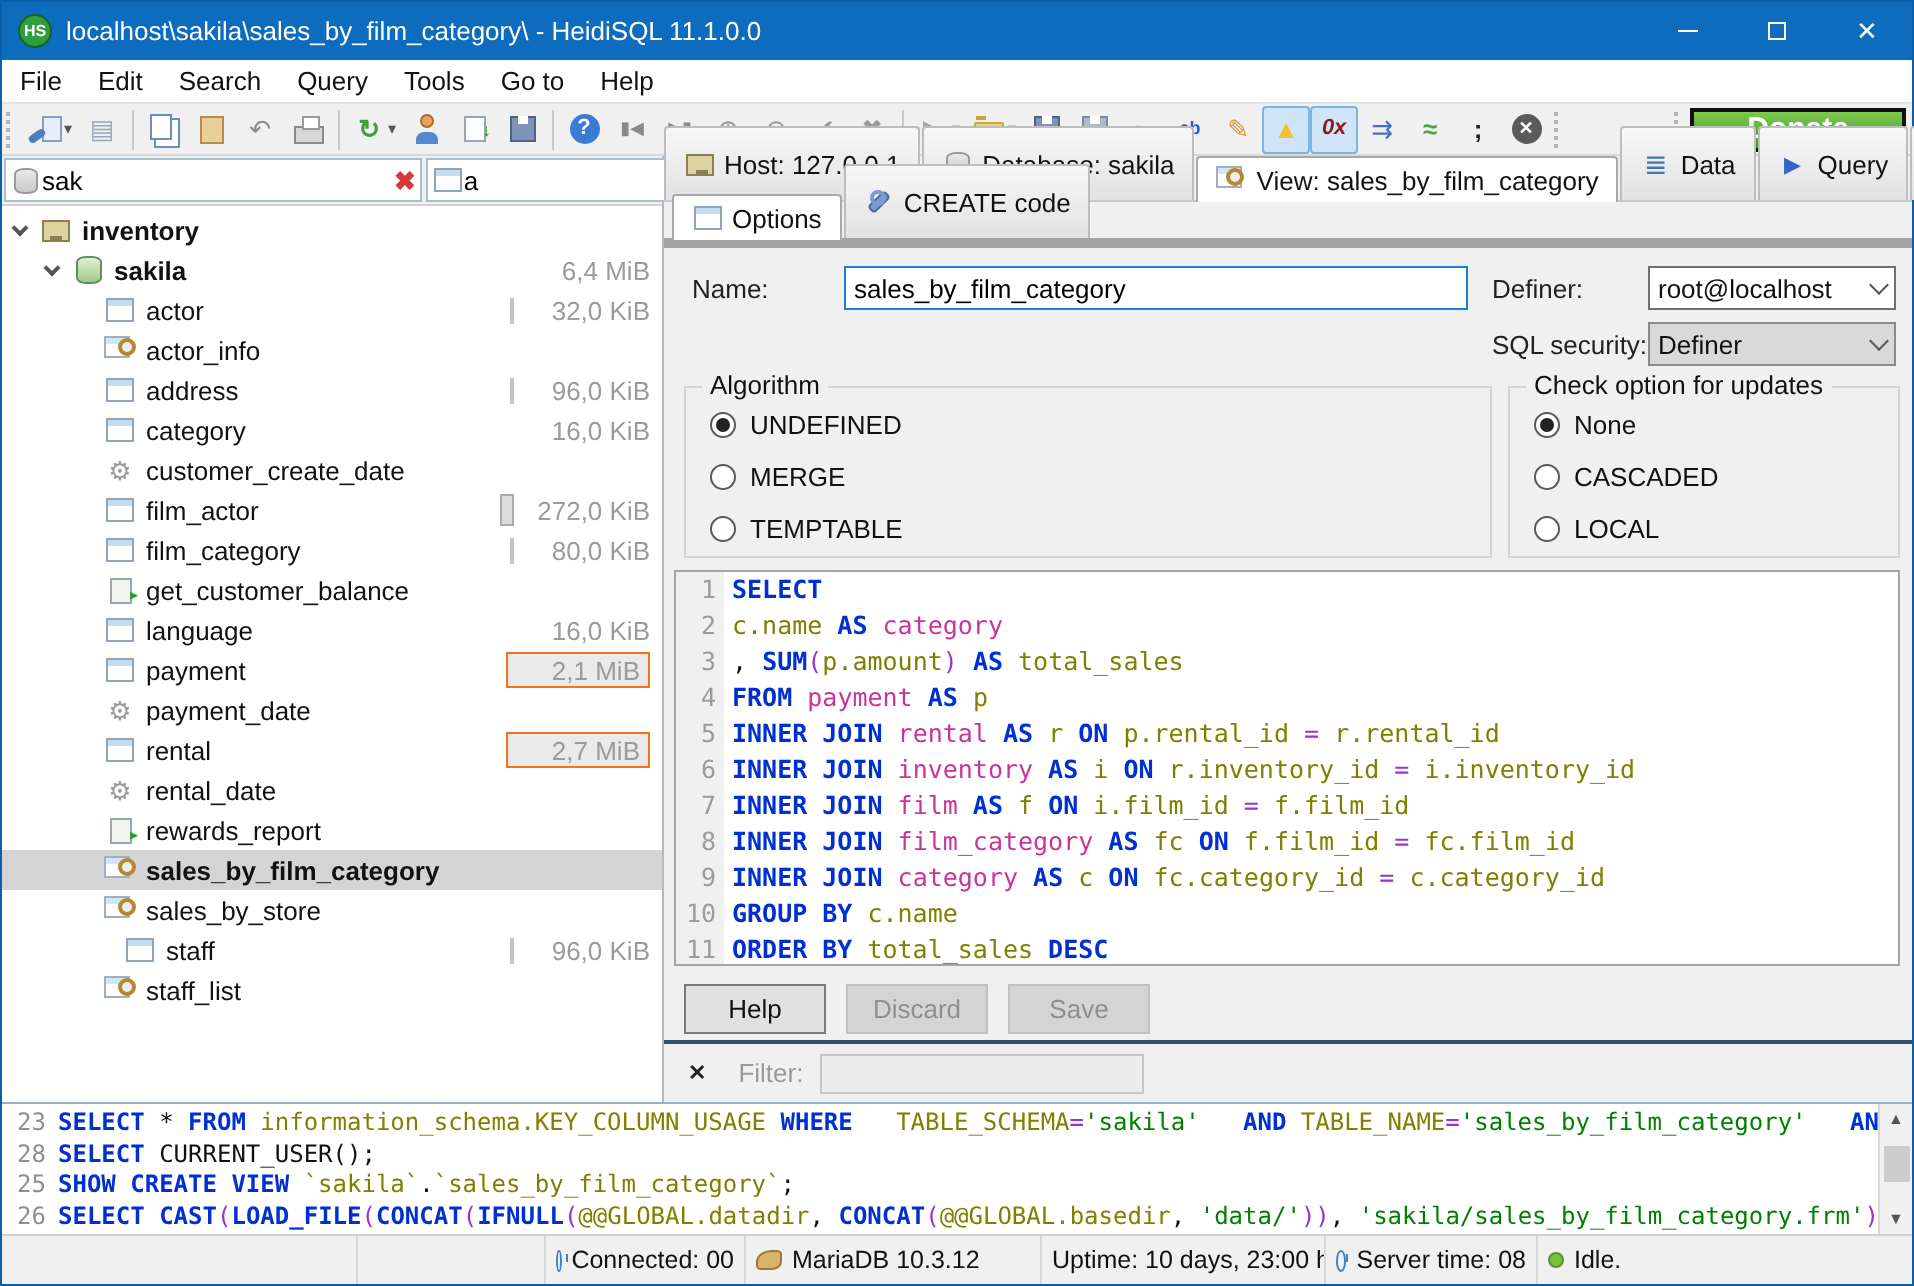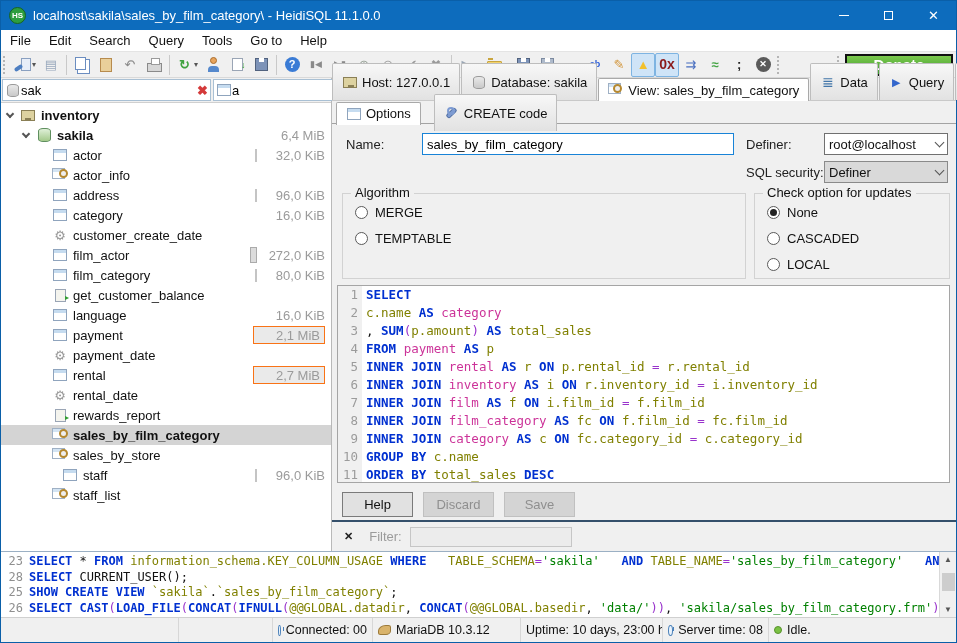--- a/index.html
+++ b/index.html
@@ -92,21 +92,21 @@
   .rbar { width:2px; height:13px; background:#c4c4c4; margin-right:4px; }
   .rbar.med { width:7px; height:16px; background:#dcdcdc; border:1px solid #ababab; }
   .rbox { border:1px solid #f97316; background:#eaeaea; width:72px; text-align:right; padding:0 4px; color:#9b9b9b; height:18px; line-height:17px; }
 
   
   .main { flex:1; position:relative; background:#f0f0f0; min-width:0; }
   .tabstrip { position:absolute; left:0; right:0; top:0; height:23px; display:flex; align-items:flex-end; border-bottom:1px solid #c9c9c9; background:#f0f0f0; }
   .tab { height:37px; display:flex; align-items:center; padding:0 9px; border:1px solid #bdbdbd; border-bottom:0; background:linear-gradient(#f7f7f7,#e2e2e2); margin-right:1px; border-radius:2px 2px 0 0; font-size:13px; white-space:nowrap; }
   .tab.active { background:#fff; height:23px; margin-bottom:-1px; border-color:#a9a9a9; }
   .tab .tico { margin-right:5px; display:inline-flex; position:relative; width:15px; justify-content:center; }
-  .subtabs { position:absolute; left:0; right:0; top:24px; height:22px; display:flex; align-items:center; background:#f0f0f0; border-bottom:1px solid #a3a3a3; padding-left:4px;gap:12px; }
+  .subtabs { position:absolute; left:0; right:0; top:24px; height:22px; display:flex; align-items:flex-end; background:#f0f0f0; border-bottom:5px solid #a3a3a3; padding-left:4px; }
 
   
   .opts { position:absolute; left:0; right:0; top:47px; height:160px; }
   .flabel { position:absolute; font-size:13px; color:#222; }
   .name-input { position:absolute; left:90px; top:8px; width:312px; height:22px; border:1px solid #1883d7; background:#fff; font:13px "Liberation Sans",sans-serif; padding:0 4px; outline:none; }
   .combo { position:absolute; height:22px; border:1px solid #707070; background:#fff; display:flex; align-items:center; padding:1px 4px; font-size:13px; }
   .combo .cv { flex:1; }
   .combo .carr { width:7px; height:7px; border-left:1.5px solid #555; border-bottom:1.5px solid #555; transform:rotate(-45deg); margin-top:-4px; }
   .combo.gray { background:#d9d9d9; border-color:#8a8a8a; }
   .gbox { position:absolute; border:1px solid #d2d2d2; background:#f0f0f0; }
@@ -264,21 +264,21 @@
       <div class="tbtn">
         <span class="tbi" style="color: rgb(42, 91, 215); font-size: 9px; font-weight: bold;">ab</span>
       </div>
       <div class="tbtn">
         <span class="tbi" style="color: rgb(210, 149, 58);">✎</span>
       </div>
       <div class="tbtn tactive">
         <span class="tbi" style="color: rgb(242, 193, 46);">▲</span>
       </div>
       <div class="tbtn tactive">
-        <span class="tbi" style="color: rgb(139, 26, 26); font-size: 14px; font-weight: bold;">0x</span>
+        <span class="tbi" style="color: rgb(139, 26, 26); font-size: 11px; font-weight: bold; font-style: italic;">0x</span>
       </div>
       <div class="tbtn">
         <span class="tbi" style="color: rgb(74, 111, 192);">⇉</span>
       </div>
       <div class="tbtn">
         <span class="tbi" style="color: rgb(70, 165, 70); font-weight: bold;">≈</span>
       </div>
       <div class="tbtn">
         <span class="tbi" style="color: rgb(34, 34, 34); font-weight: bold;">;</span>
       </div>
@@ -492,20 +492,24 @@
         </div>
         <div class="flabel" style="left:414px;top:40px">SQL security:</div>
         <div class="combo gray" style="left:492px;top:36px;width:124px">
           <span class="cv">Definer</span>
             <span class="carr"></span>
         </div>
 
         <div class="gbox" style="left:10px;top:68px;width:404px;height:86px">
           <div class="glg">Algorithm</div>
           <div id="alg-radios">
+              <div class="radio-row">
+                <span class="radio on"></span>
+                <span>UNDEFINED</span>
+              </div>
               <div class="radio-row">
                 <span class="radio"></span>
                 <span>MERGE</span>
               </div>
               <div class="radio-row">
                 <span class="radio"></span>
                 <span>TEMPTABLE</span>
               </div>
             </div>
         </div>

